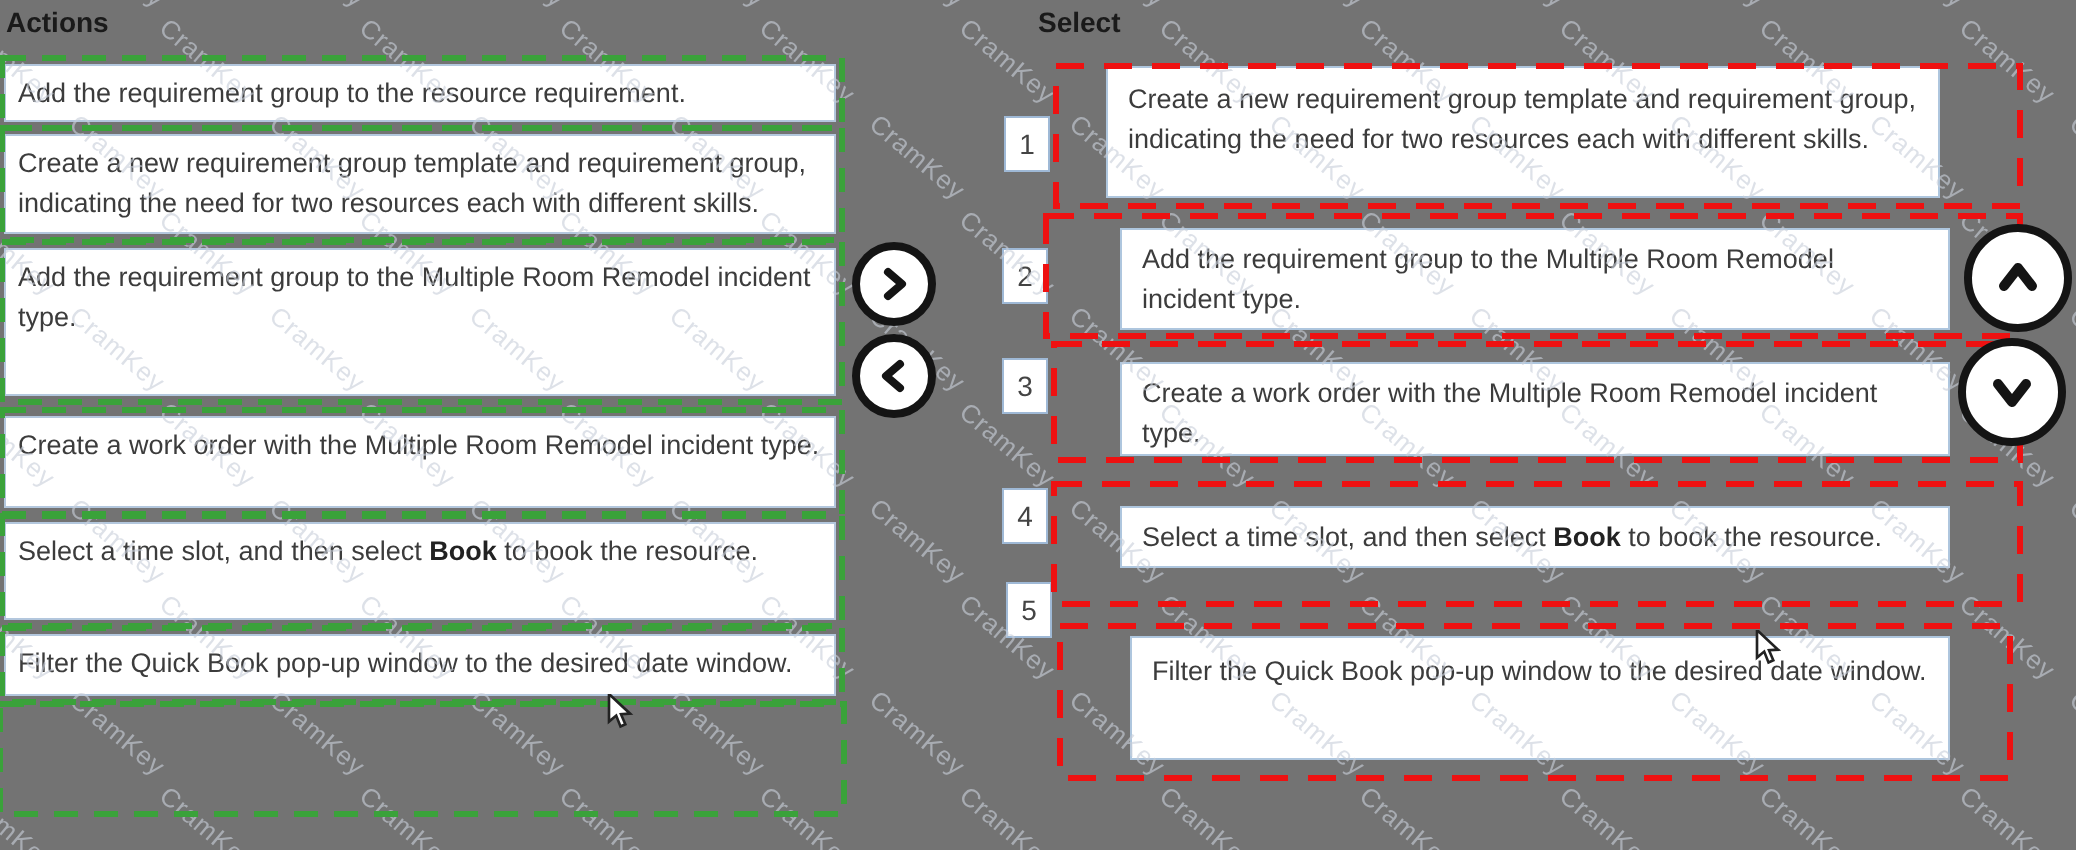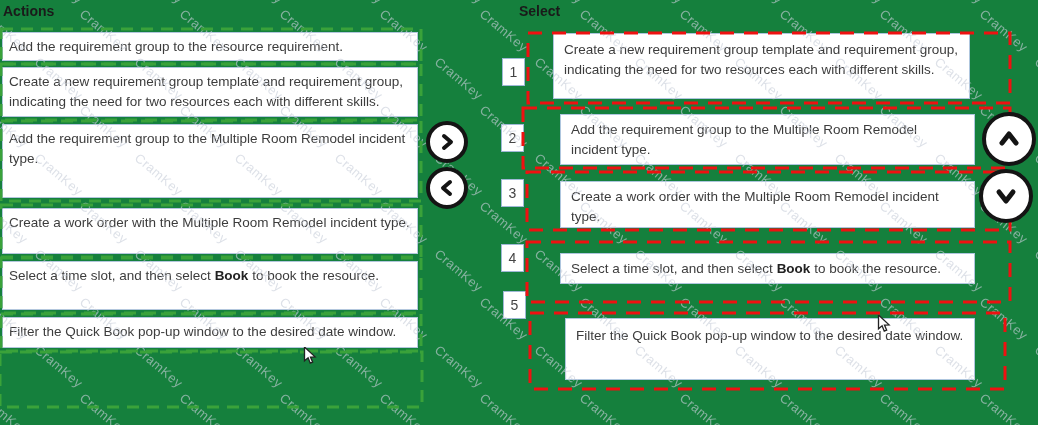--- a/index.html
+++ b/index.html
@@ -1,16 +1,16 @@
 <!DOCTYPE html>
 <html><head>
 <meta charset="utf-8">
 <style>
   html,body{margin:0;padding:0;background:#fff;}
-  #page{position:relative;width:1038px;height:425px;background:#15803d;overflow:hidden;
+  #page{position:relative;width:1038px;height:425px;background:#737373;overflow:hidden;
         font-family:"Liberation Sans",sans-serif;color:#3c3c3c;}
 
   
   #content-layer{position:absolute;inset:0;z-index:1;}
   #watermark-layer{position:absolute;inset:0;z-index:2;pointer-events:none;}
   #outline-layer{position:absolute;left:0;top:0;z-index:3;pointer-events:none;}
   #controls-layer{position:absolute;inset:0;z-index:4;}
   #cursor-layer{position:absolute;inset:0;z-index:5;pointer-events:none;}
 
   .wm{position:absolute;font-size:13px;color:#c9cfda;opacity:.62;white-space:nowrap;

